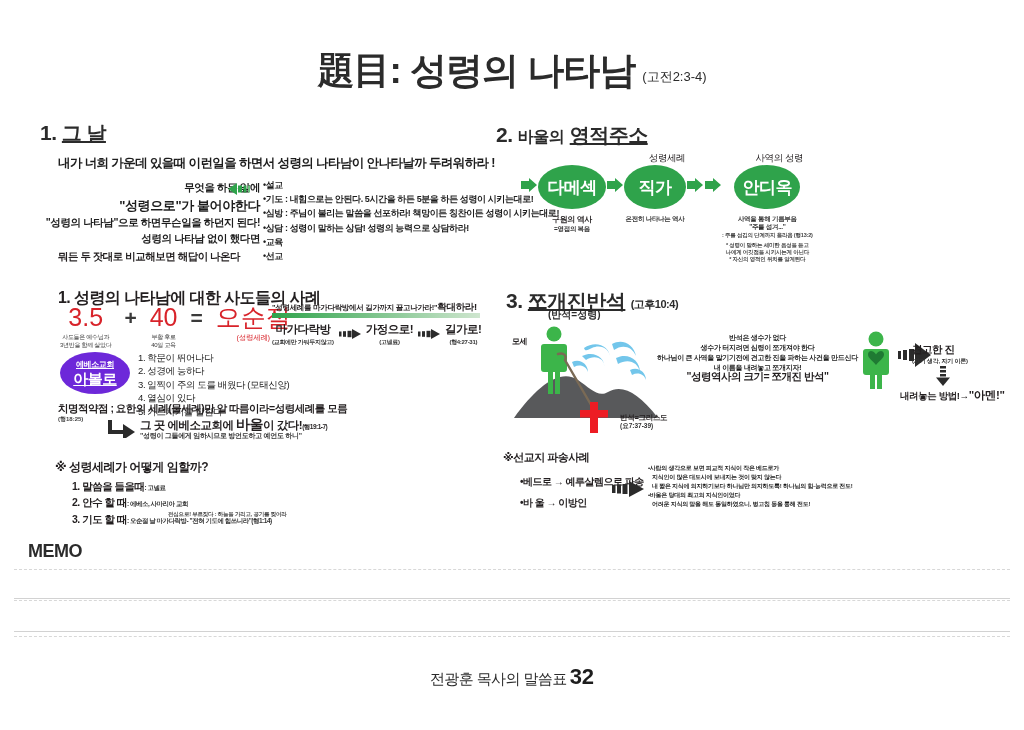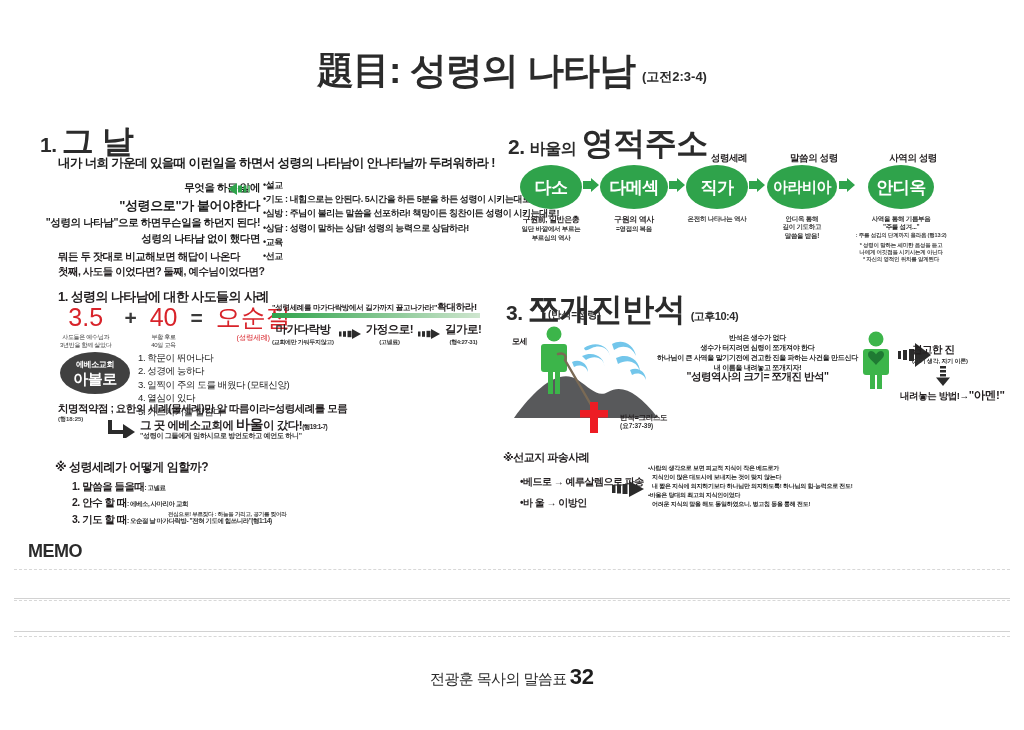--- a/index.html
+++ b/index.html
@@ -11,40 +11,40 @@
     position:relative;
     overflow:hidden;
     -webkit-font-smoothing:antialiased;
   }
   .pg{position:absolute;inset:0;}
   .abs{position:absolute;}
 
   
   #title-wrap{left:0;right:0;top:46px;text-align:center;}
   #doc-title{font-size:37px;font-weight:bold;letter-spacing:-1px;color:#2b2b2b;display:inline-block;vertical-align:baseline;}
-  #doc-title-ref{font-size:13px;font-weight:bold;color:#2b2b2b;display:inline-block;vertical-align:baseline;margin-left:7px;position:relative;top:-2px;}
+  #doc-title-ref{font-size:13px;font-weight:normal;color:#2b2b2b;display:inline-block;vertical-align:baseline;margin-left:7px;position:relative;top:-2px;}
 
   
   .sec-num{font-size:21px;font-weight:bold;color:#2b2b2b;letter-spacing:-0.5px;}
-  .sec-num .big{font-size:32px;}
+  .sec-num .big{font-size:20px;text-decoration:underline;}
   .sec-sub{font-size:10px;font-weight:bold;color:#2b2b2b;}
 
   
   #s1-head{left:40px;top:120px;}
   #s1-lead{left:58px;top:155px;font-size:12.5px;font-weight:bold;letter-spacing:-0.6px;color:#1d1d1d;white-space:nowrap;}
   #s1-left-block{left:10px;top:180px;width:250px;text-align:right;line-height:1.5;}
   #s1-left-block div{font-size:10.5px;font-weight:bold;letter-spacing:-0.4px;color:#1d1d1d;white-space:nowrap;}
   #s1-left-block div.hl{font-size:13px;}
   #s1-arrow{left:228px;top:181px;width:30px;height:12px;}
   #s1-bullets{left:263px;top:178px;line-height:1.58;}
   #s1-bullets div{font-size:9px;font-weight:bold;letter-spacing:-0.4px;color:#1d1d1d;white-space:nowrap;}
 
   #s1-q{left:58px;top:249px;line-height:1.45;}
   #s1-q div{font-size:10.5px;font-weight:bold;letter-spacing:-0.5px;white-space:nowrap;}
-  #s1-sub1{left:58px;top:288px;font-size:13px;font-weight:bold;letter-spacing:-0.6px;}
+  #s1-sub1{left:58px;top:288px;font-size:16px;font-weight:bold;letter-spacing:-0.6px;}
 
   
   #eq{left:60px;top:305px;}
   .eq-row{display:flex;align-items:flex-start;}
   .eq-cell{text-align:center;}
   .eq-big{font-size:25px;font-weight:normal;color:#d8232a;line-height:1;}
   .eq-op{font-size:21px;font-weight:bold;color:#3a3a3a;line-height:1;margin:0 13px;position:relative;top:2px;}
   .eq-note{font-size:6px;font-weight:normal;color:#3a3a3a;line-height:1.25;margin-top:4px;letter-spacing:-0.3px;}
   .eq-note.red{color:#d8232a;font-size:7.5px;margin-top:3px;}
 
@@ -54,44 +54,44 @@
   #flow1-bar{left:272px;top:313px;width:208px;height:5px;
      background:linear-gradient(to right,#2fa34b,#cfe6cf);}
   #flow1{left:272px;top:322px;display:flex;align-items:flex-start;}
   .fl-item{text-align:center;}
   .fl-t{font-size:11.5px;font-weight:bold;letter-spacing:-0.5px;white-space:nowrap;}
   .fl-s{font-size:6px;font-weight:bold;color:#333;letter-spacing:-0.3px;white-space:nowrap;margin-top:1px;}
   .fl-arrow{margin:0 5px;position:relative;top:3px;}
 
   
   #apollos-circle{left:60px;top:352px;width:70px;height:42px;border-radius:50%;
-      background:#404040;color:#fff;text-align:right;display:flex;flex-direction:column;
-      align-items:center;justify-content:center;line-height:1;}
+      background:#6d28d9;color:#fff;text-align:right;display:flex;flex-direction:column;
+      align-items:center;justify-content:center;line-height:1;text-decoration:underline;}
   #apollos-circle .top{font-size:8px;font-weight:bold;letter-spacing:-0.4px;}
   #apollos-circle .btm{font-size:15px;font-weight:bold;letter-spacing:-0.5px;margin-top:2px;}
   #apollos-list{left:138px;top:351px;line-height:1.42;}
   #apollos-list div{font-size:9.5px;font-weight:normal;letter-spacing:-0.4px;color:#1d1d1d;white-space:nowrap;}
   #apollos-weak{left:58px;top:402px;font-size:10.5px;font-weight:bold;letter-spacing:-0.5px;white-space:nowrap;}
   #apollos-weak-ref{left:58px;top:415px;font-size:6px;font-weight:bold;color:#444;}
 
   #paul-arrow{left:108px;top:420px;}
   #paul-line{left:140px;top:416px;font-size:11.5px;font-weight:bold;letter-spacing:-0.5px;white-space:nowrap;}
   #paul-line .big{font-size:14px;}
   #paul-line .ref{font-size:6.5px;}
   #paul-quote{left:140px;top:431px;font-size:7px;font-weight:bold;color:#333;letter-spacing:-0.3px;white-space:nowrap;}
 
   #s1-how{left:55px;top:459px;font-size:12px;font-weight:bold;letter-spacing:-0.5px;}
   #how-list{left:72px;top:478px;line-height:1.55;}
   .how-row{font-size:10.5px;font-weight:bold;letter-spacing:-0.5px;white-space:nowrap;}
   .how-row .sm{font-size:6.5px;font-weight:bold;color:#333;}
   #how-tail{left:168px;top:511px;font-size:5.5px;font-weight:bold;color:#444;letter-spacing:-0.2px;white-space:nowrap;}
 
   
-  #s2-head{left:508px;top:122px;}
-  .node-label{font-size:9.5px;font-weight:bold;letter-spacing:-0.4px;text-align:center;white-space:nowrap;margin-left:24px;}
+  #s2-head{left:496px;top:122px;}
+  .node-label{font-size:9.5px;font-weight:normal;letter-spacing:-0.4px;text-align:center;white-space:nowrap;margin-left:24px;}
   #s2-nodes{left:520px;top:150px;display:flex;align-items:flex-start;}
   .node-col{display:flex;flex-direction:column;align-items:center;}
   .node-lbl-h{height:15px;display:flex;align-items:flex-end;}
   .node-circle{border-radius:50%;background:#2fa34b;color:#fff;display:flex;
        align-items:center;justify-content:center;font-weight:bold;letter-spacing:-0.5px;}
   .node-cap{margin-top:6px;text-align:center;line-height:1.3;}
   .node-cap .c1{font-size:8px;font-weight:bold;letter-spacing:-0.4px;white-space:nowrap;}
   .node-cap .c2{font-size:6.5px;font-weight:bold;color:#333;letter-spacing:-0.3px;white-space:nowrap;}
   .node-cap .c3{font-size:5.5px;font-weight:bold;color:#444;letter-spacing:-0.2px;white-space:nowrap;}
   .mini-arrow{position:relative;top:28px;margin:0 1px;}
@@ -165,21 +165,20 @@
     <div>•설교</div>
     <div>•기도 : 내힘으로는 안된다. 5시간을 하든 5분을 하든 성령이 시키는대로!</div>
     <div>•심방 : 주님이 불리는 말씀을 선포하라! 책망이든 칭찬이든 성령이 시키는대로!</div>
     <div>•상담 : 성령이 말하는 상담! 성령의 능력으로 상담하라!</div>
     <div>•교육</div>
     <div>•선교</div>
   </div>
 
   <div class="abs" id="s1-q">
     <div>뭐든 두 잣대로 비교해보면 해답이 나온다</div>
-    <div>첫째, 사도들 이었다면?    둘째, 예수님이었다면?</div>
   </div>
 
   <div class="abs" id="s1-sub1">1. 성령의 나타남에 대한 사도들의 사례</div>
 
   <div class="abs" id="eq">
     <div class="eq-row">
       <div class="eq-cell">
         <div class="eq-big">3.5</div>
         <div class="eq-note">사도들은 예수님과<br>3년반을 함께 살았다</div>
       </div>
@@ -271,33 +270,20 @@
   <div class="abs" id="how-tail">전심으로! 부르짖다 : 하늘을 가리고, 공기를 찢어라</div>
 
   <div class="abs sec-num" id="s2-head">
     <span>2.</span>
     <span style="font-size:16px">바울의</span>
     <span class="big">영적주소</span>
   </div>
 
   <div class="abs" id="s2-nodes">
 
-    <div class="node-col">
-      <div class="node-lbl-h">
-          <div class="node-label"></div>
-        </div>
-      <div class="node-circle" style="width:62px;height:44px;font-size:17px;">
-        <span>다소</span>
-      </div>
-      <div class="node-cap">
-        <div class="c1">구원前, 일반은총</div>
-        <div class="c2">일단 바깥에서 부르는</div>
-        <div class="c2">부르심의 역사</div>
-      </div>
-    </div>
 
     <div class="mini-arrow">
       <svg width="16" height="14" viewBox="0 0 16 14">
           <polygon points="0,3 8,3 8,0 16,7 8,14 8,11 0,11" fill="#2fa34b"></polygon>
         </svg>
     </div>
 
     <div class="node-col">
       <div class="node-lbl-h">
           <div class="node-label"></div>
@@ -328,31 +314,20 @@
         <div class="c2">온전히 나타나는 역사</div>
       </div>
     </div>
 
     <div class="mini-arrow">
       <svg width="16" height="14" viewBox="0 0 16 14">
           <polygon points="0,3 8,3 8,0 16,7 8,14 8,11 0,11" fill="#2fa34b"></polygon>
         </svg>
     </div>
 
-    <div class="node-col">
-      <div class="node-lbl-h">
-          <div class="node-label">말씀의 성령</div>
-        </div>
-      <div class="node-circle" style="width:70px;height:44px;font-size:15px;">
-        <span>아라비아</span>
-      </div>
-      <div class="node-cap">
-        <div class="c2">안디옥 통해<br>깊이 기도하고<br>말씀을 받음!</div>
-      </div>
-    </div>
 
     <div class="mini-arrow">
       <svg width="16" height="14" viewBox="0 0 16 14">
           <polygon points="0,3 8,3 8,0 16,7 8,14 8,11 0,11" fill="#2fa34b"></polygon>
         </svg>
     </div>
 
     <div class="node-col">
       <div class="node-lbl-h">
           <div class="node-label">사역의 성령</div>

